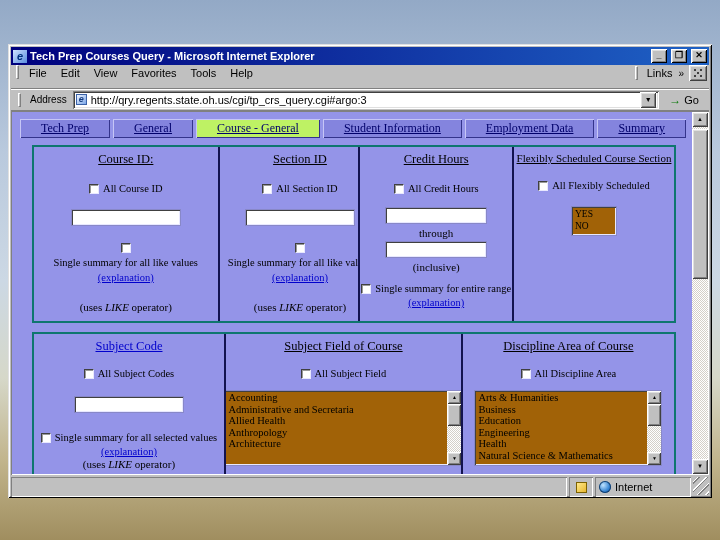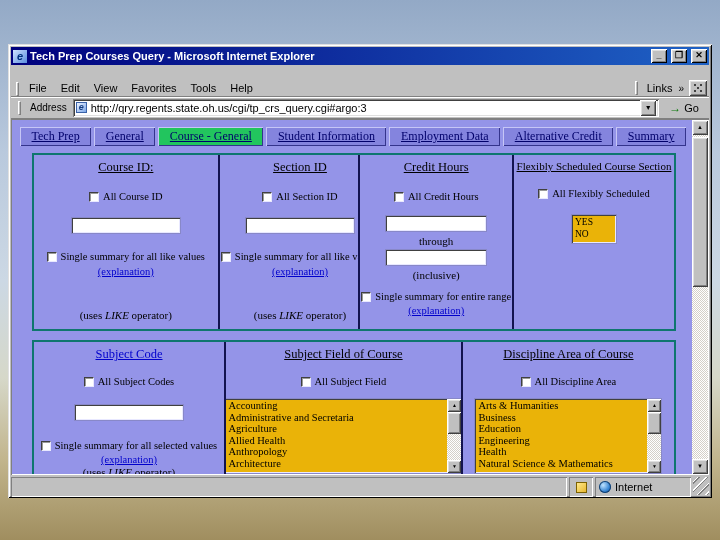--- a/index.html
+++ b/index.html
@@ -32,21 +32,21 @@
   .win-btn {
     width:16px; height:14px; background:#c0c0c0; margin-left:1px;
     box-shadow: inset 1px 1px 0 #fff, inset -1px -1px 0 #000,
                 inset 2px 2px 0 #dfdfdf, inset -2px -2px 0 #808080;
     font-size:9px; line-height:13px; text-align:center; font-weight:bold; color:#000;
   }
   .raised { box-shadow: inset 1px 1px 0 #fff, inset -1px -1px 0 #404040,
                         inset 2px 2px 0 #dfdfdf, inset -2px -2px 0 #808080; }
 
   .menubar {
-    height:32px; flex:0 0 auto; display:flex; align-items:flex-end; padding:0 2px;
+    height:24px; flex:0 0 auto; display:flex; align-items:flex-start; padding:0 2px;
     border-bottom:1px solid #808080; box-shadow:0 1px 0 #fff;
   }
   .grip { width:3px; height:14px; margin:0 3px;
     border-top:1px solid #fff; border-left:1px solid #fff;
     border-right:1px solid #808080; border-bottom:1px solid #808080; }
   .menu-item { font-size:11px; padding:2px 7px; }
   .menu-right { margin-left:auto; display:flex; align-items:center; gap:3px; }
   .links-label { font-size:11px; padding:2px 3px; }
   .chevron { font-size:10px; color:#000; padding-right:2px; }
   .throbber {
@@ -93,21 +93,21 @@
   .scroll-thumb { position:absolute; left:0; top:2px; width:16px; height:150px; background:#c0c0c0; }
 
   
   .tabs { display:flex; gap:3px; margin:3px 2px 7px 2px; }
   .tab {
     flex:1 1 auto; text-align:center; white-space:nowrap; padding:2px 6px;
     background:#8484de;
     box-shadow: inset 1px 1px 0 #c6c6f6, inset -1px -1px 0 #34348c;
     font-family:"Liberation Serif", serif; font-size:12px; color:#00006a; text-decoration:underline;
   }
-  .tab.active { background:#22c55e; }
+  .tab.active { background:#bef264; }
 
   
   .qbox { border:2px solid #0f766e; display:flex; margin:0 12px 0 14px; }
   .topbox { height:178px; margin-bottom:9px; }
   .botbox { height:148px; }
   .qcol { display:flex; flex-direction:column; align-items:center; border-right:2px solid #13134f; overflow:hidden; }
   .qcol:last-child { border-right:none; }
   .w29{width:29%;} .w22{width:22%;padding-left:22px;} .w24{width:24%;} .w25{width:25%;}
   .w30{width:30%;} .w37{width:37%;} .w33{width:33%;}
 
@@ -125,36 +125,36 @@
 
   .text-input { width:108px; height:15px; background:#fff; border:none; outline:none;
     box-shadow: inset 1px 1px 0 #404040, inset -1px -1px 0 #e8e8ff, 0 0 0 1px #8888c8;
     font-family:"Liberation Serif", serif; font-size:11px; padding:0 2px; }
   .text-input.narrow { width:100px; }
 
   .qlink { font-family:"Liberation Serif", serif; font-size:10.5px; color:#0000cc; text-decoration:underline; white-space:nowrap; }
   .qnote { font-family:"Liberation Serif", serif; font-size:11px; color:#000; white-space:nowrap; }
   .qnote .kw { font-style:italic; }
 
-  .listbox { background:#eab308; display:flex; overflow:hidden;
+  .listbox { background:#a16207; display:flex; overflow:hidden;
     box-shadow: inset 1px 1px 0 #404040, inset -1px -1px 0 #e8e8ff, 0 0 0 1px #8888c8; }
   .list-items { flex:1; overflow:hidden; padding:1px 0 0 3px; }
   .list-item { font-family:"Liberation Serif", serif; font-size:10.5px; line-height:11.5px; white-space:nowrap; color:#000; }
   .lb-scroll { width:14px; flex:0 0 auto; display:flex; flex-direction:column;
     background: conic-gradient(#fff 25%, #d4d0c8 0 50%, #fff 0 75%, #d4d0c8 0) 0 0/2px 2px; }
   .lb-btn { width:14px; height:13px; background:#c0c0c0; font-size:5px; line-height:12px; text-align:center; flex:0 0 auto; }
   .lb-track { flex:1; position:relative; }
   .lb-thumb { position:absolute; top:0; left:0; width:14px; height:22px; background:#c0c0c0; }
 
   .yesno { width:44px; height:28px; }
   .yesno .list-item { font-size:9.5px; line-height:12px; }
 
   
   .mt5{margin-top:5px;} .mt16{margin-top:16px;} .mt14{margin-top:14px;}
-  .mt18{margin-top:18px;} .mt20{margin-top:20px;} .mt10{margin-top:10px;} .mt4{margin-top:4px;} .mt3{margin-top:3px;}
+  .mt18{margin-top:18px;flex-direction:column;} .mt20{margin-top:20px;} .mt10{margin-top:10px;} .mt4{margin-top:4px;} .mt3{margin-top:3px;}
   .mt12{margin-top:12px;}
   .push-bottom{margin-top:auto; margin-bottom:8px;}
 
   
   .statusbar { height:20px; flex:0 0 auto; display:flex; gap:2px; padding-top:2px; }
   .sb-seg { box-shadow: inset 1px 1px 0 #808080, inset -1px -1px 0 #fff;
             display:flex; align-items:center; gap:4px; padding:10px 4px; font-size:11px; }
   .sb-main { flex:1; }
   .sb-small { width:24px; justify-content:center; }
   .alert-icon { width:11px; height:11px; background:linear-gradient(135deg,#ffe98a,#e8b830); border:1px solid #7d6200; }
@@ -210,21 +210,20 @@
 
   <div class="content">
     <div class="page">
 
       <div class="tabs">
         <div class="tab">Tech Prep</div>
         <div class="tab">General</div>
         <div class="tab active">Course - General</div>
         <div class="tab">Student Information</div>
         <div class="tab">Employment Data</div>
-        <div class="tab">Alternative Credit</div>
         <div class="tab">Summary</div>
       </div>
 
       <div class="qbox topbox">
 
         <div class="qcol w29">
           <div class="qhead">Course ID:</div>
           <label class="cb-row mt16">
             <span class="cb"></span>
             <span class="cb-label">All Course ID</span>
@@ -305,21 +304,20 @@
         <div class="qcol w37">
           <div class="qhead mt5">Subject Field of Course</div>
           <label class="cb-row mt14">
             <span class="cb"></span>
             <span class="cb-label">All Subject Field</span>
           </label>
           <div class="listbox mt12" style="width:236px; height:74px;">
             <div class="list-items">
                 <div class="list-item">Accounting</div>
                 <div class="list-item">Administrative and Secretaria</div>
-                <div class="list-item">Agriculture</div>
                 <div class="list-item">Allied Health</div>
                 <div class="list-item">Anthropology</div>
                 <div class="list-item">Architecture</div>
               </div>
             <div class="lb-scroll">
               <div class="lb-btn raised">▲</div>
               <div class="lb-track">
                   <div class="lb-thumb raised"></div>
                 </div>
               <div class="lb-btn raised">▼</div>

